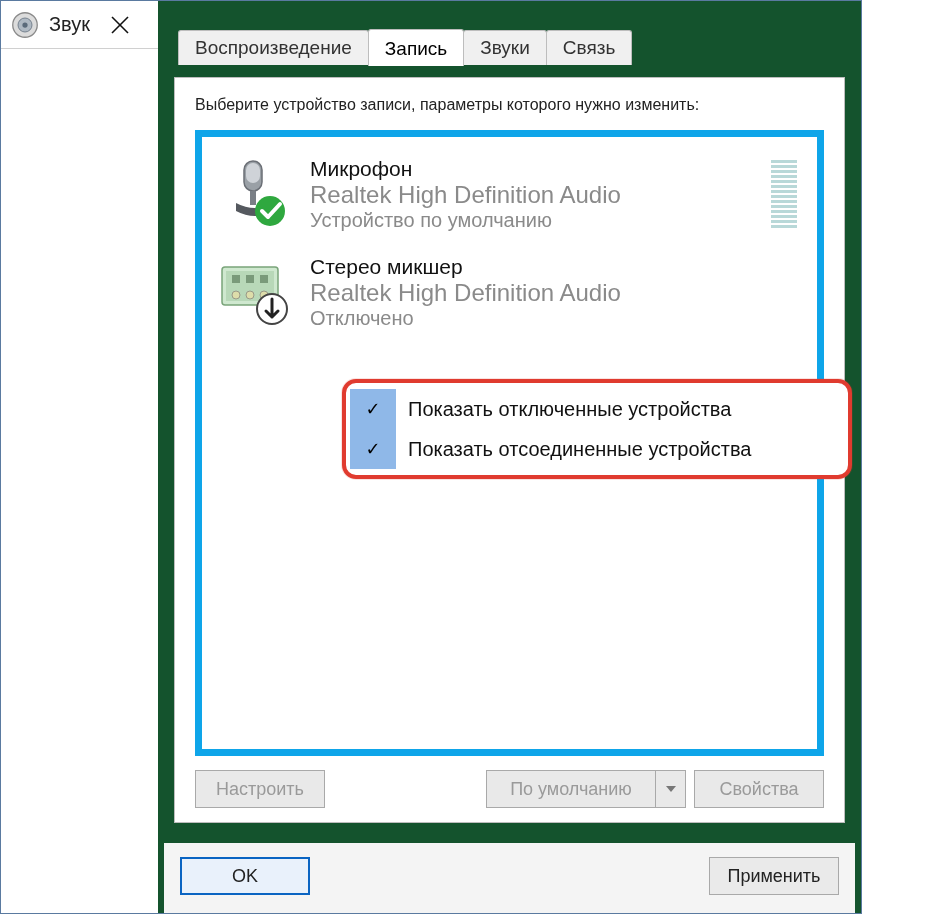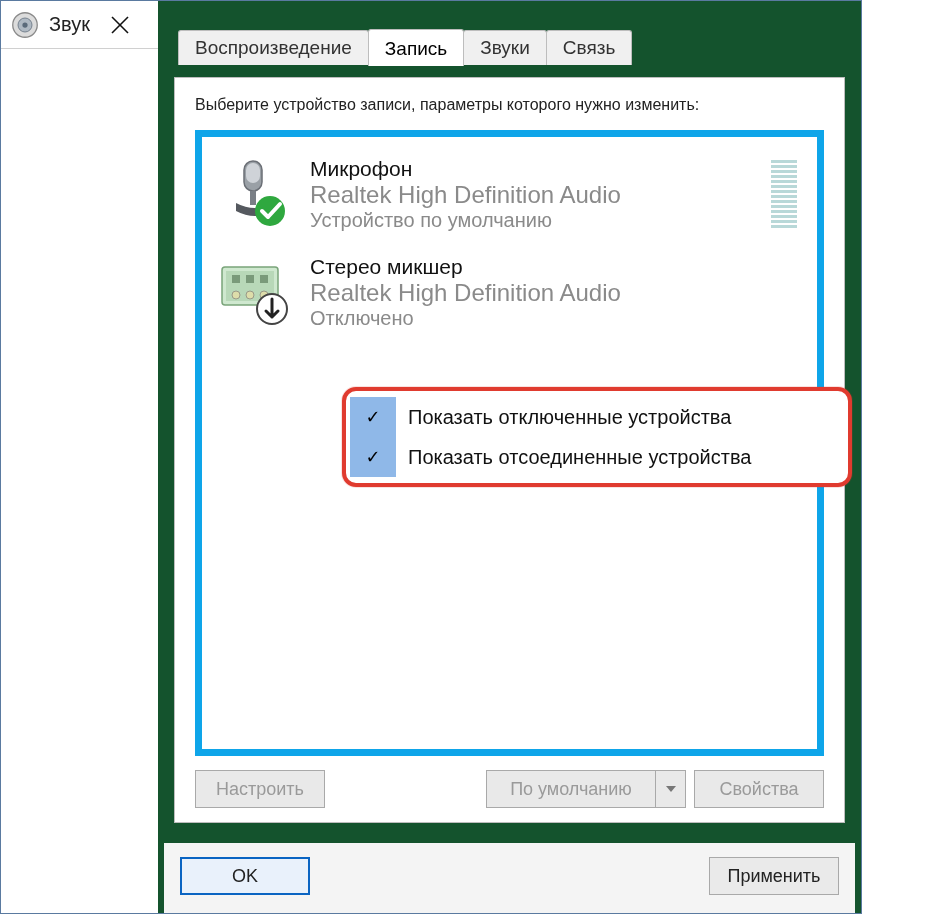--- a/index.html
+++ b/index.html
@@ -137,21 +137,21 @@
     margin-right: 6px;
   }
   .level-meter div {
     height: 3px;
     background: #b8d8d8;
   }
   
   .context-box {
     position: absolute;
     left: 140px;
-    top: 250px;
+    top: 242px;
     width: 510px;
     border: 4px solid #e03b2f;
     border-radius: 14px;
     padding: 6px 4px;
     background: #fff;
     box-shadow: 0 0 0 1px rgba(224,59,47,.15);
   }
   .menu-item {
     display: flex;
     align-items: center;

